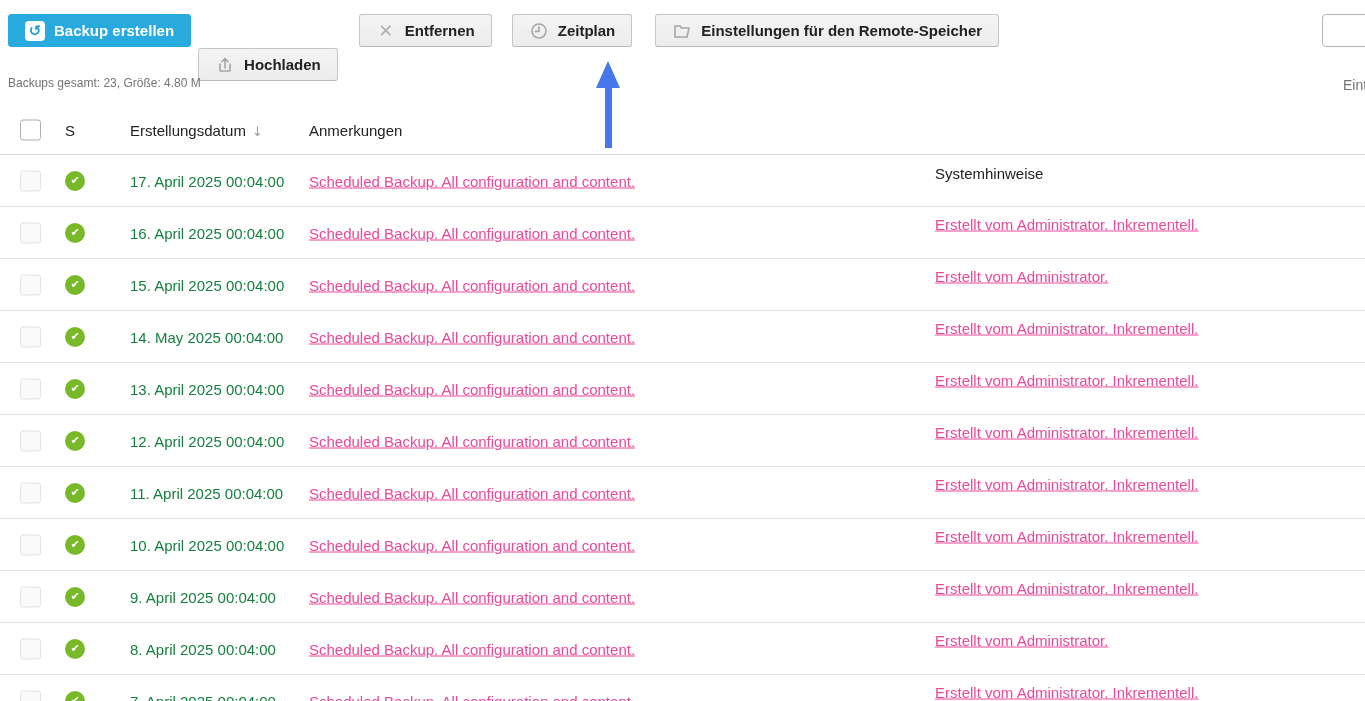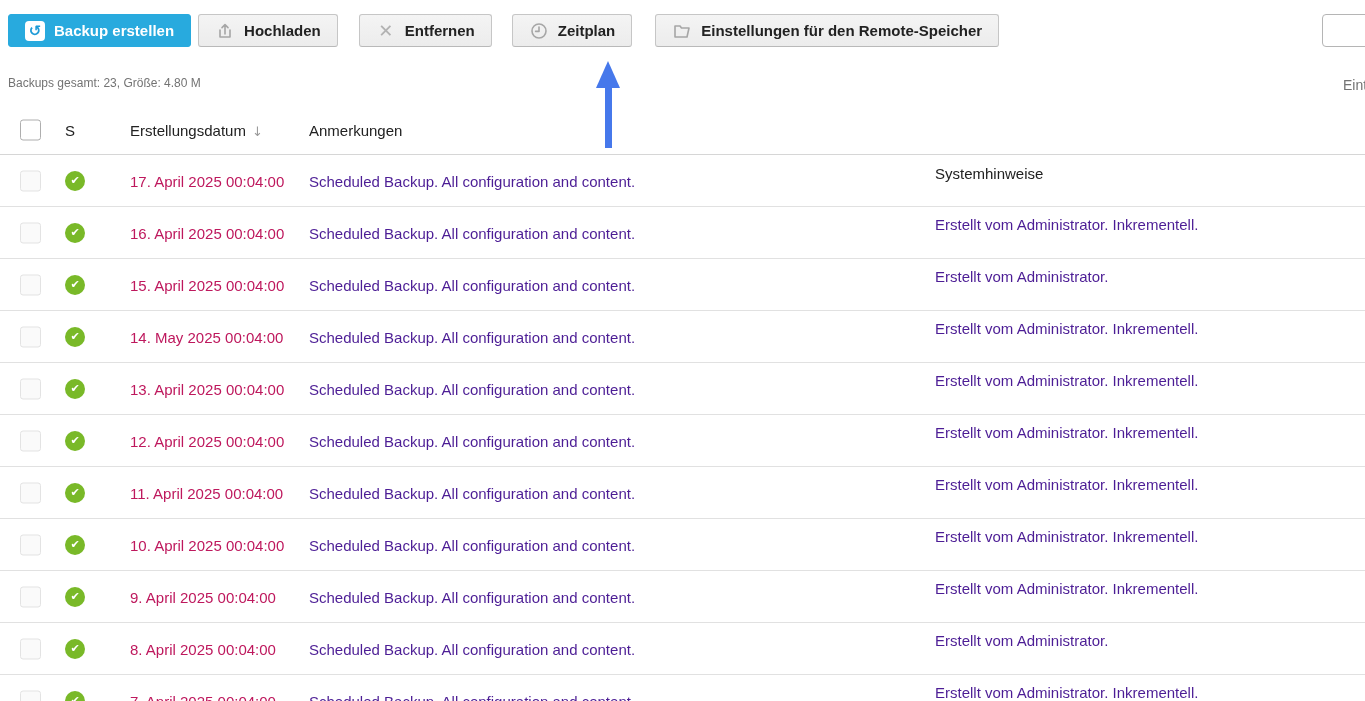--- a/index.html
+++ b/index.html
@@ -57,33 +57,33 @@
   .hdr-label{color:#222;font-size:15px;}
   .sort-arrow{color:#9a9a9a;font-size:13px;margin-left:6px;font-family:"DejaVu Sans",sans-serif;}
   .cb{display:block;width:21px;height:21px;box-sizing:border-box;border-radius:3px;cursor:pointer;}
   .cb-header{background:#fff;border:1px solid #aeaeae;}
   .cb-row{background:#fafafa;border:1px solid #e3e3e3;}
   .status-ok{
     display:flex;align-items:center;justify-content:center;
     width:20px;height:20px;border-radius:50%;background:#79b928;
     color:#fff;font-size:11px;font-weight:700;font-family:"DejaVu Sans",sans-serif;
   }
-  .date-link{color:#be185d;text-decoration:none;cursor:pointer;}
-  .note-text,.sys-text{color:#4c1d95;}
+  .date-link{color:#15803d;text-decoration:none;cursor:pointer;}
+  .note-text,.sys-text{color:#ec4899;text-decoration:underline;}
 </style>
 </head>
 <body>
 
 <div class="toolbar">
   <button class="btn btn-primary">
     <span class="btn-icon restore-badge">↺</span>
     <span>Backup erstellen</span>
   </button>
 
-  <button class="btn btn-secondary" style="margin-left:7px;">
+  <button class="btn btn-secondary" style="margin-left:7px;margin-top:34px;">
     <span class="btn-icon">
       <svg width="20" height="20" viewBox="0 0 20 20">
         <path class="icon-stroke" d="M5 9 v7 h10 v-7"></path>
         <path class="icon-stroke" d="M10 13 V4 M7 6.6 L10 3.6 L13 6.6"></path>
       </svg>
     </span>
     <span>Hochladen</span>
   </button>
 
   <button class="btn btn-secondary" style="margin-left:21px;">

